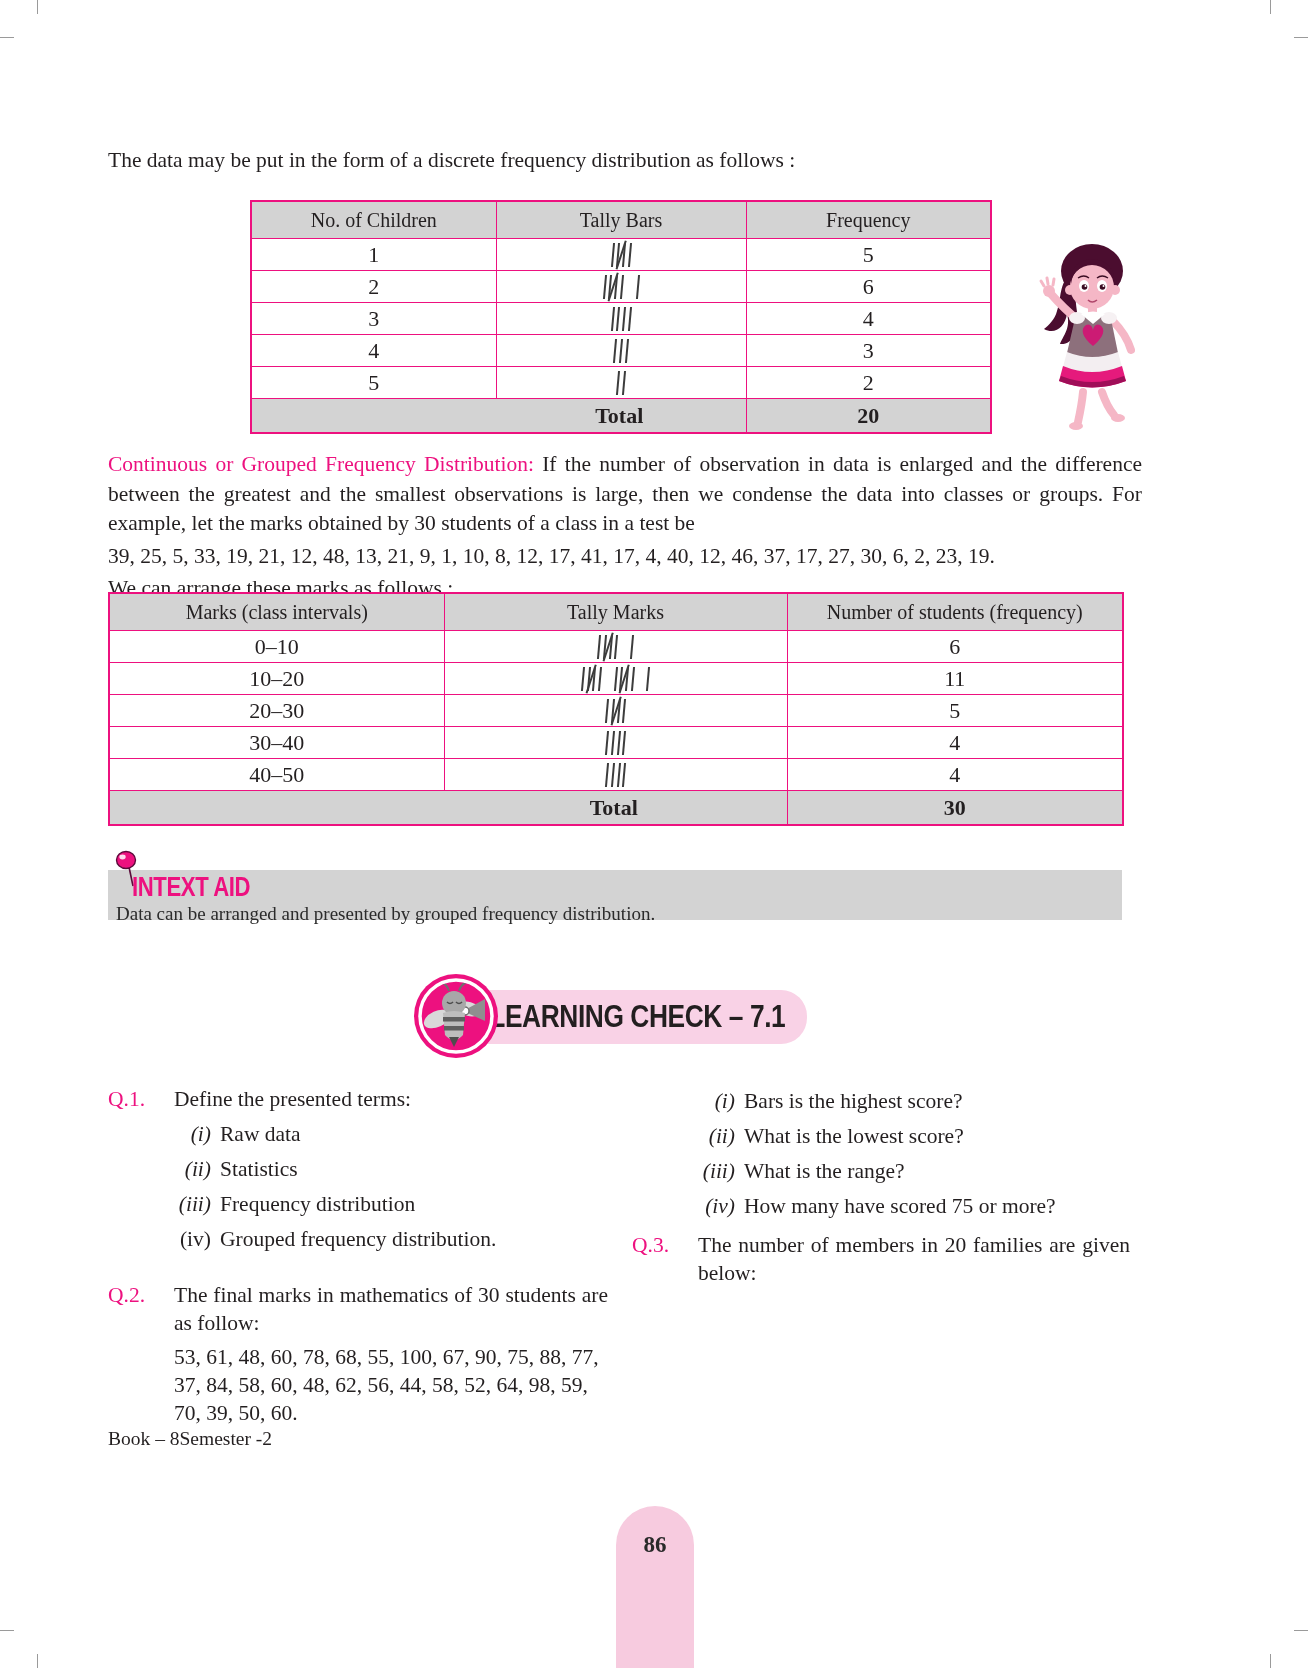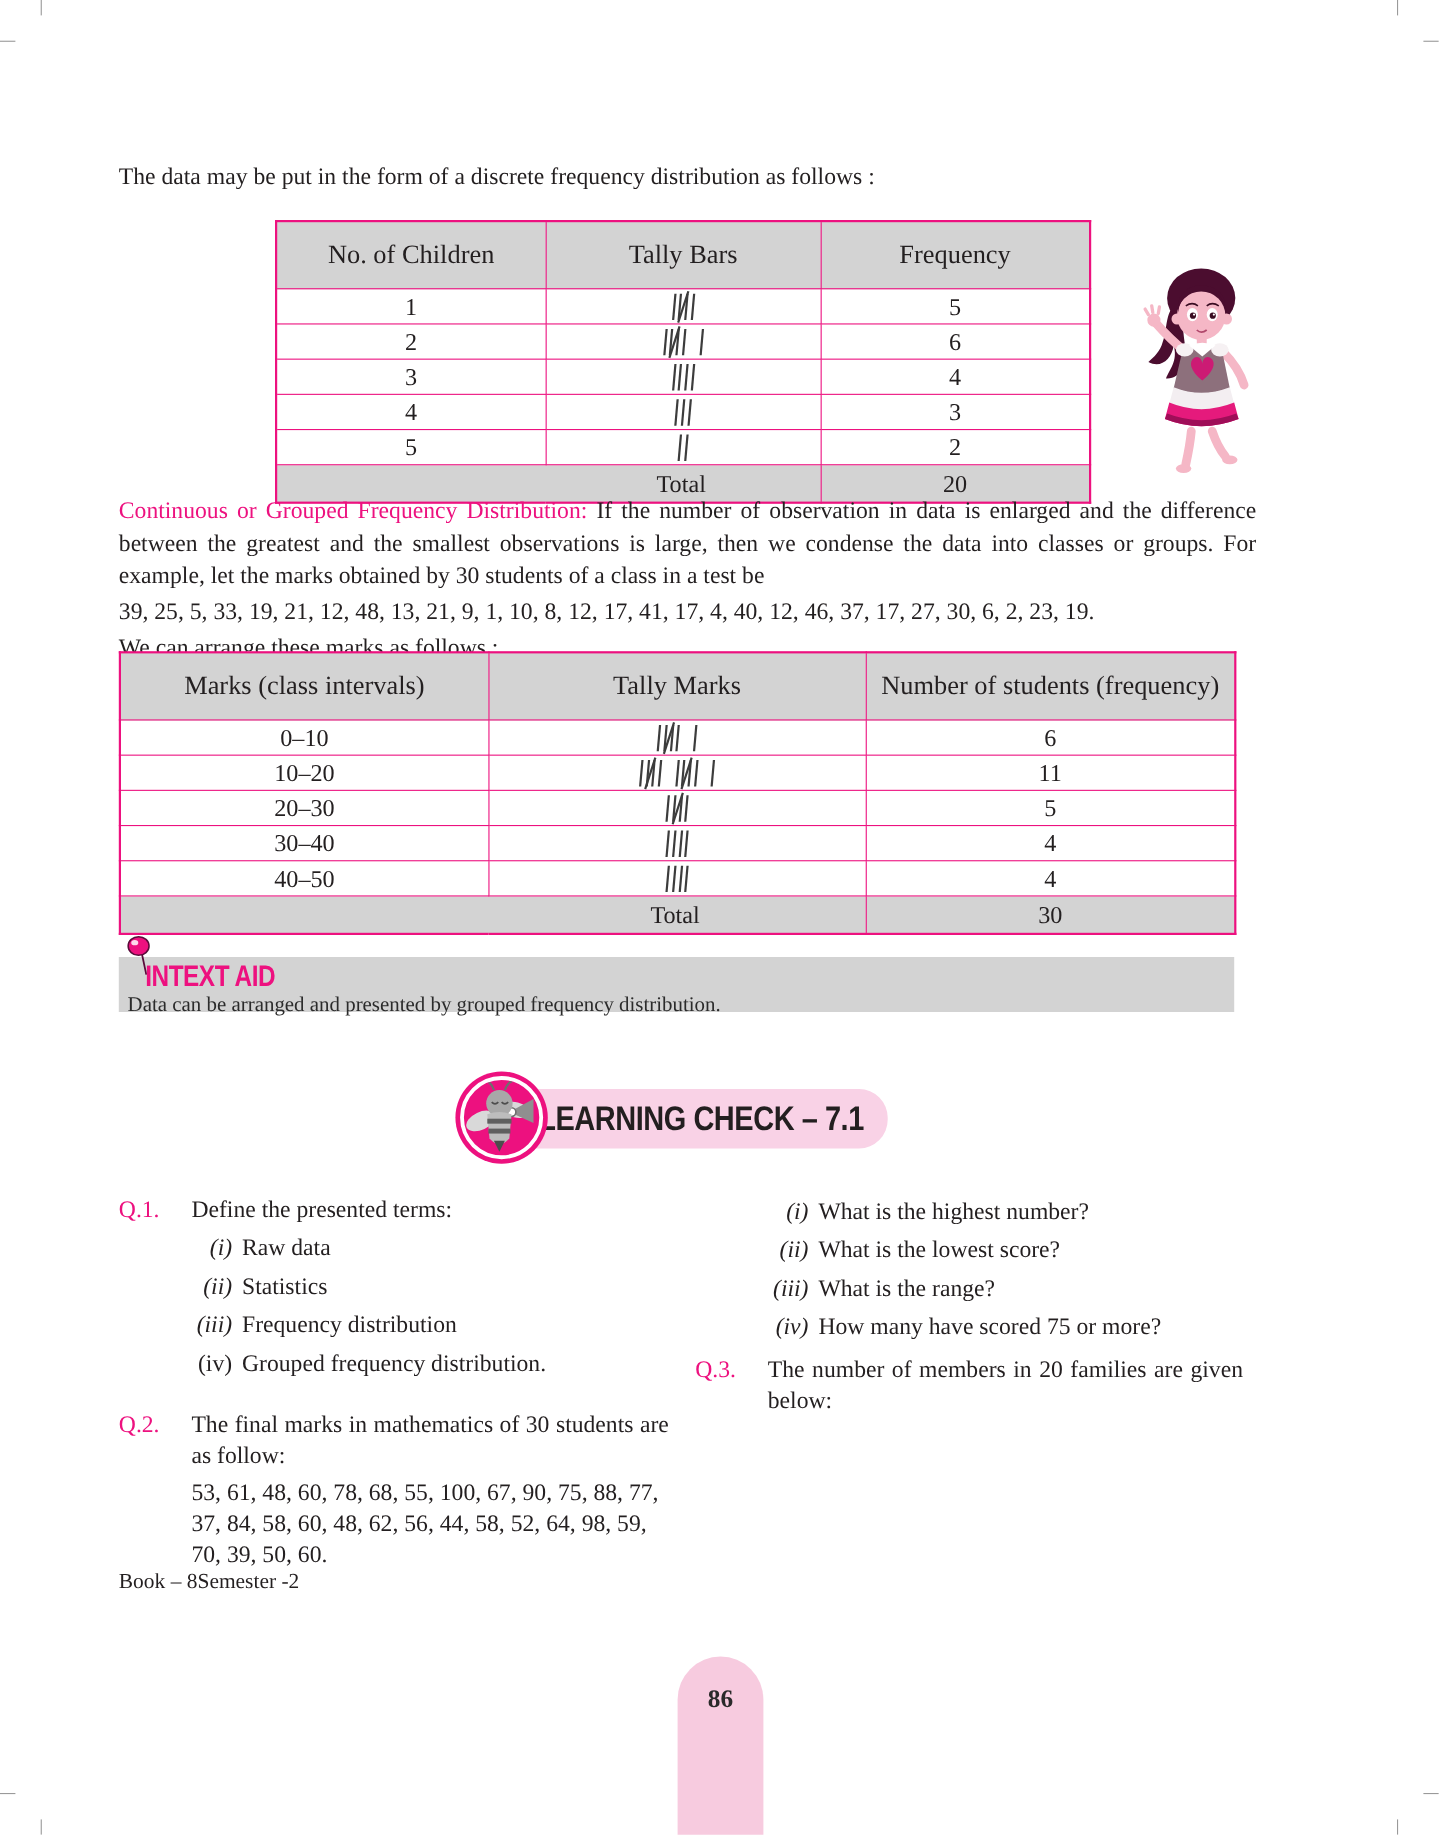--- a/index.html
+++ b/index.html
@@ -13,25 +13,25 @@
   }
   
   .crop{position:absolute;background:#9a9a9a;}
   
   .intro{position:absolute;left:108px;top:148px;font-size:21.5px;}
   
   table.freq{border-collapse:collapse;table-layout:fixed;}
   table.freq, table.freq td, table.freq th{border:1.6px solid #ed117f;}
   table.freq{border-width:2.5px;}
   table.freq th{
-    background:#d3d3d3;font-weight:normal;font-size:24px;
-    height:36px;padding:12px 4px;
+    background:#d3d3d3;font-weight:normal;font-size:20px;
+    height:36px;padding:0 4px;
   }
   table.freq td{font-size:22px;text-align:center;height:31px;padding:0 4px;vertical-align:middle;}
-  tr.total-row td{background:#d3d3d3;height:33px;}
+  tr.total-row td{background:#d3d3d3;height:33px;font-weight:bold;}
   td.total-label{text-align:center;}
   
   .tally{display:inline-flex;gap:12px;align-items:center;height:26px;vertical-align:middle;}
   .tg{position:relative;display:inline-flex;gap:4px;padding:0 1px;}
   .tg i{display:inline-block;width:1.7px;height:24px;background:#3c3c3c;transform:skewX(-5deg);}
   .tg.five::after{
     content:"";position:absolute;left:50%;top:50%;
     width:30px;height:1.7px;background:#3c3c3c;
     transform:translate(-50%,-50%) rotate(-72deg);
   }
@@ -403,21 +403,21 @@
   <div class="qrow" style="margin-top:28px;">
     <span class="qlabel">Q.2.</span>
     <span class="qtext just">The final marks in mathematics of 30 students are as follow:</span>
   </div>
   <div class="qdata">53, 61, 48, 60, 78, 68, 55, 100, 67, 90, 75, 88, 77, 37, 84, 58, 60, 48, 62, 56, 44, 58, 52, 64, 98, 59, 70, 39, 50, 60.</div>
 </div>
 
 <div class="qcol" id="qcol-right">
   <div class="item-row">
     <span class="item-num it">(i)</span>
-    <span>What is the highest number?</span>
+    <span>Bars is the highest score?</span>
   </div>
   <div class="item-row">
     <span class="item-num it">(ii)</span>
     <span>What is the lowest score?</span>
   </div>
   <div class="item-row">
     <span class="item-num it">(iii)</span>
     <span>What is the range?</span>
   </div>
   <div class="item-row">

